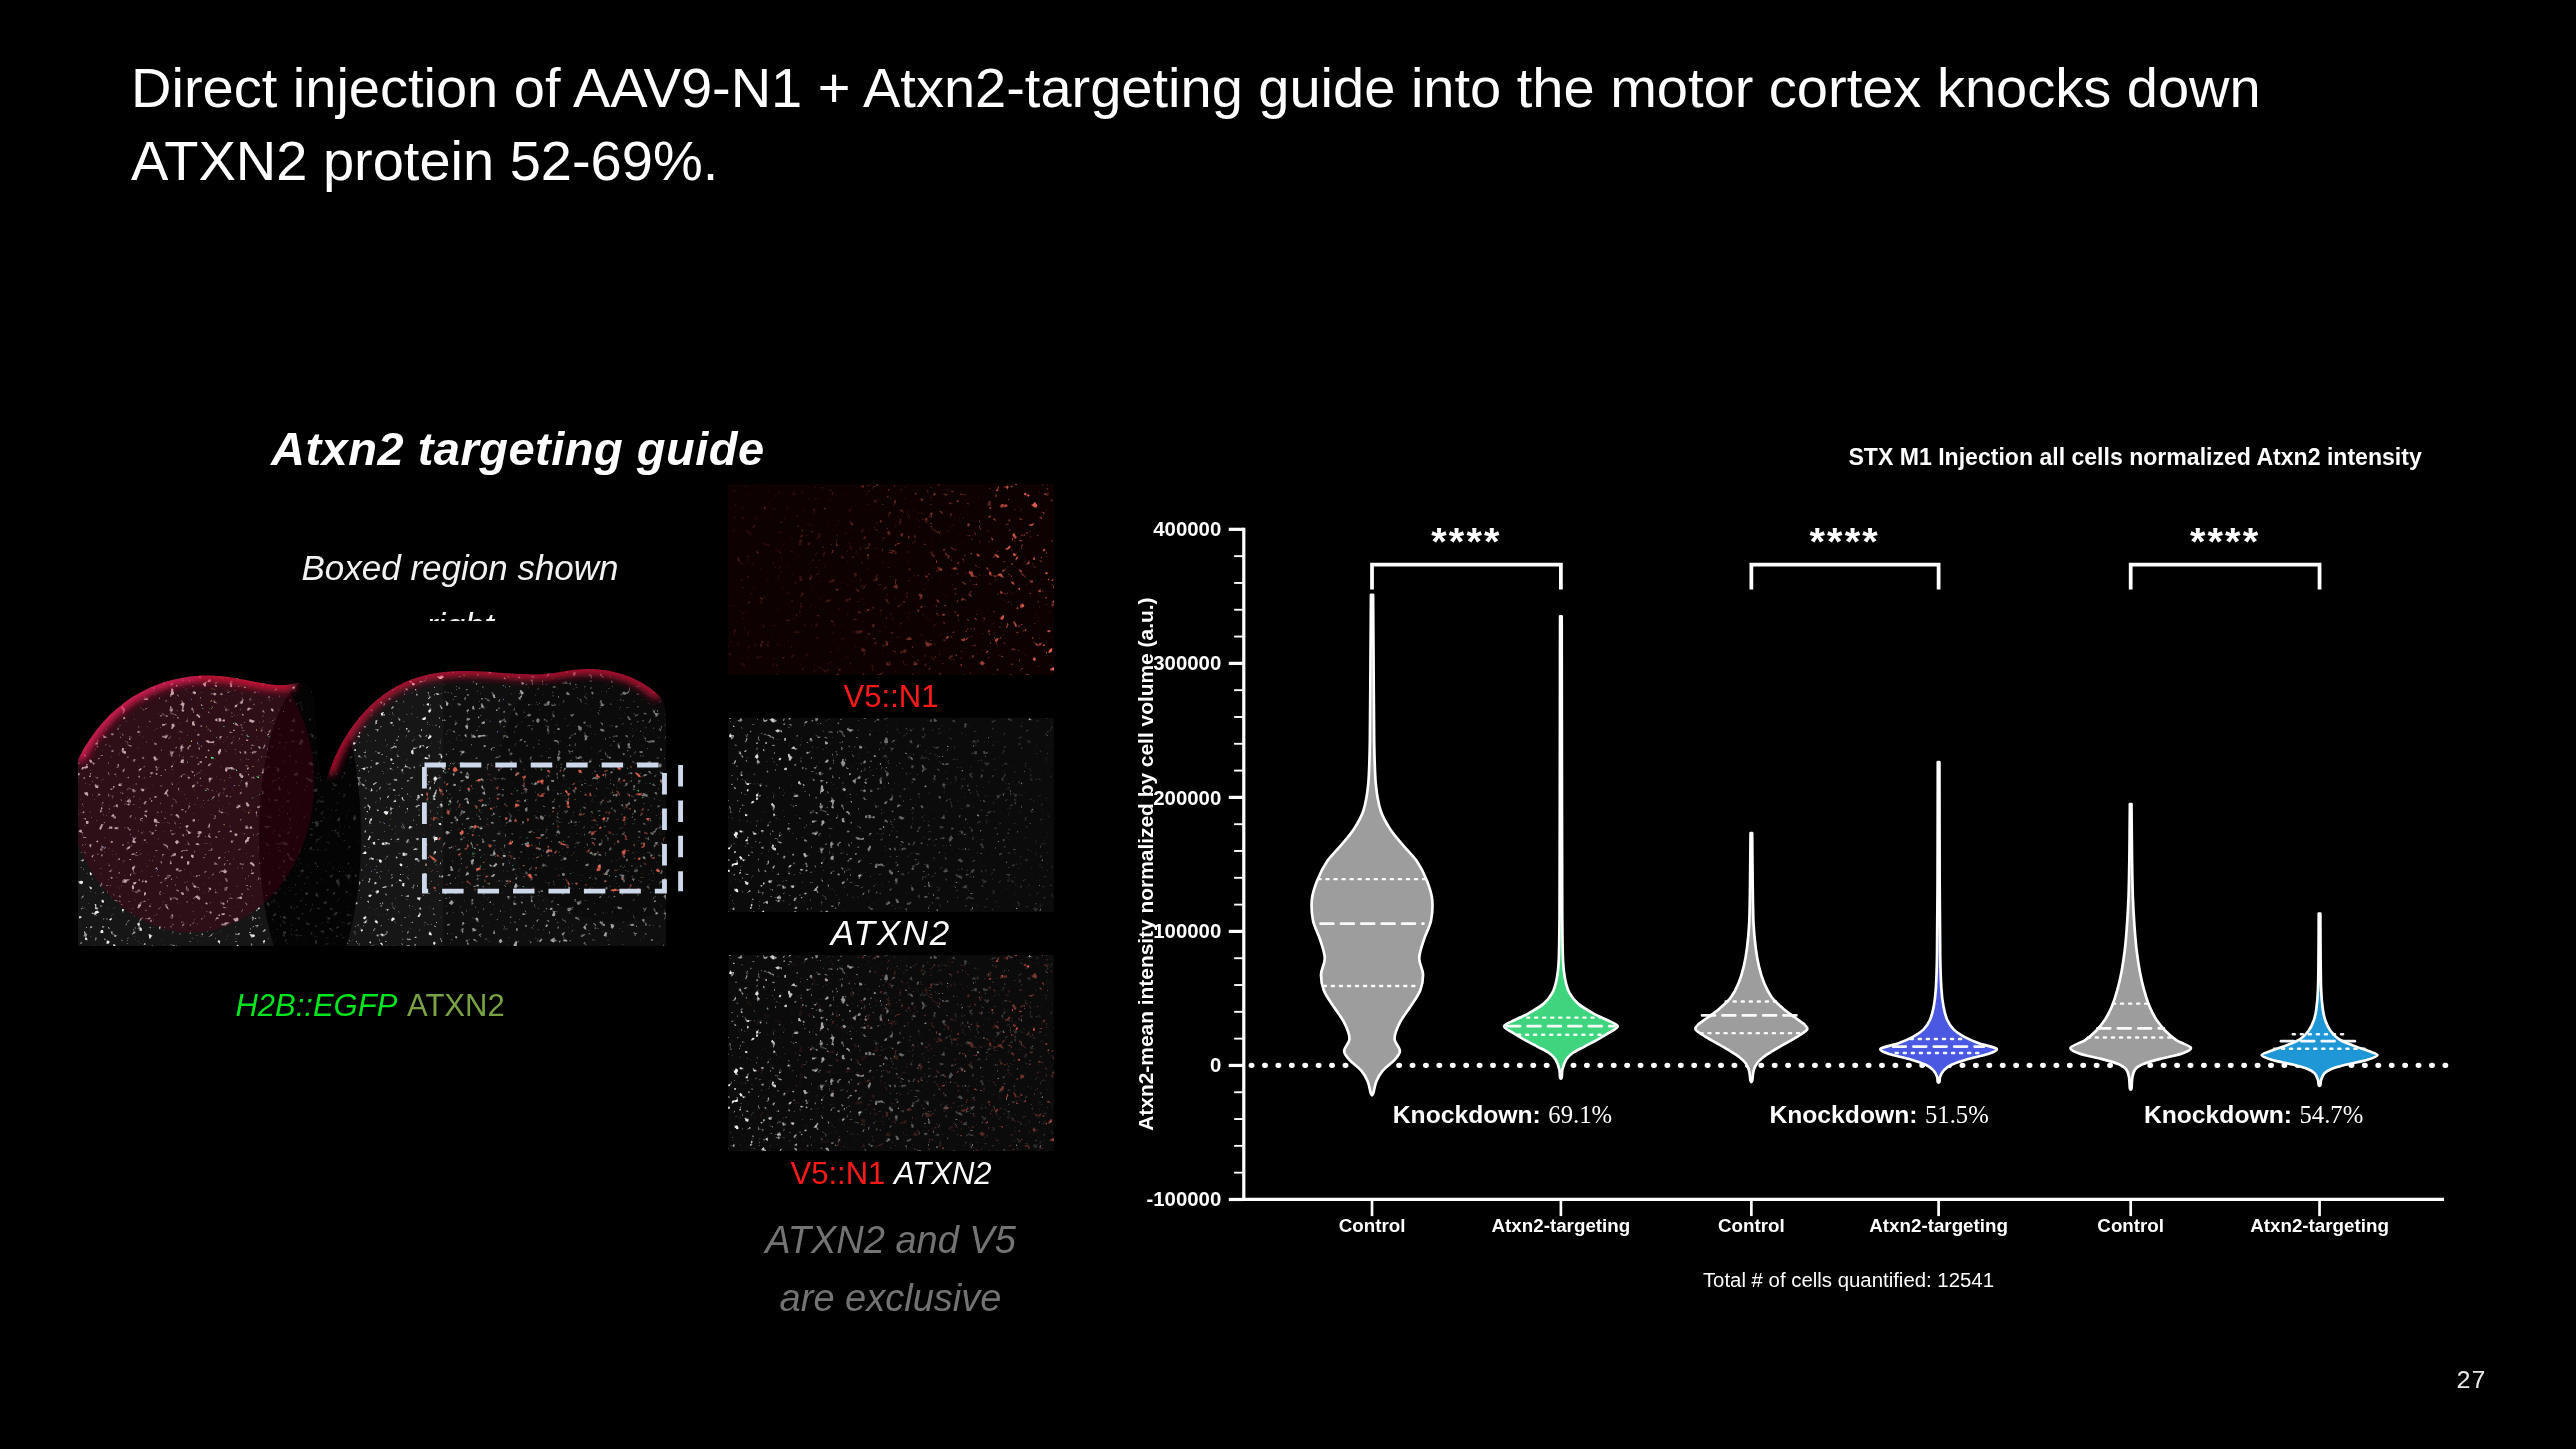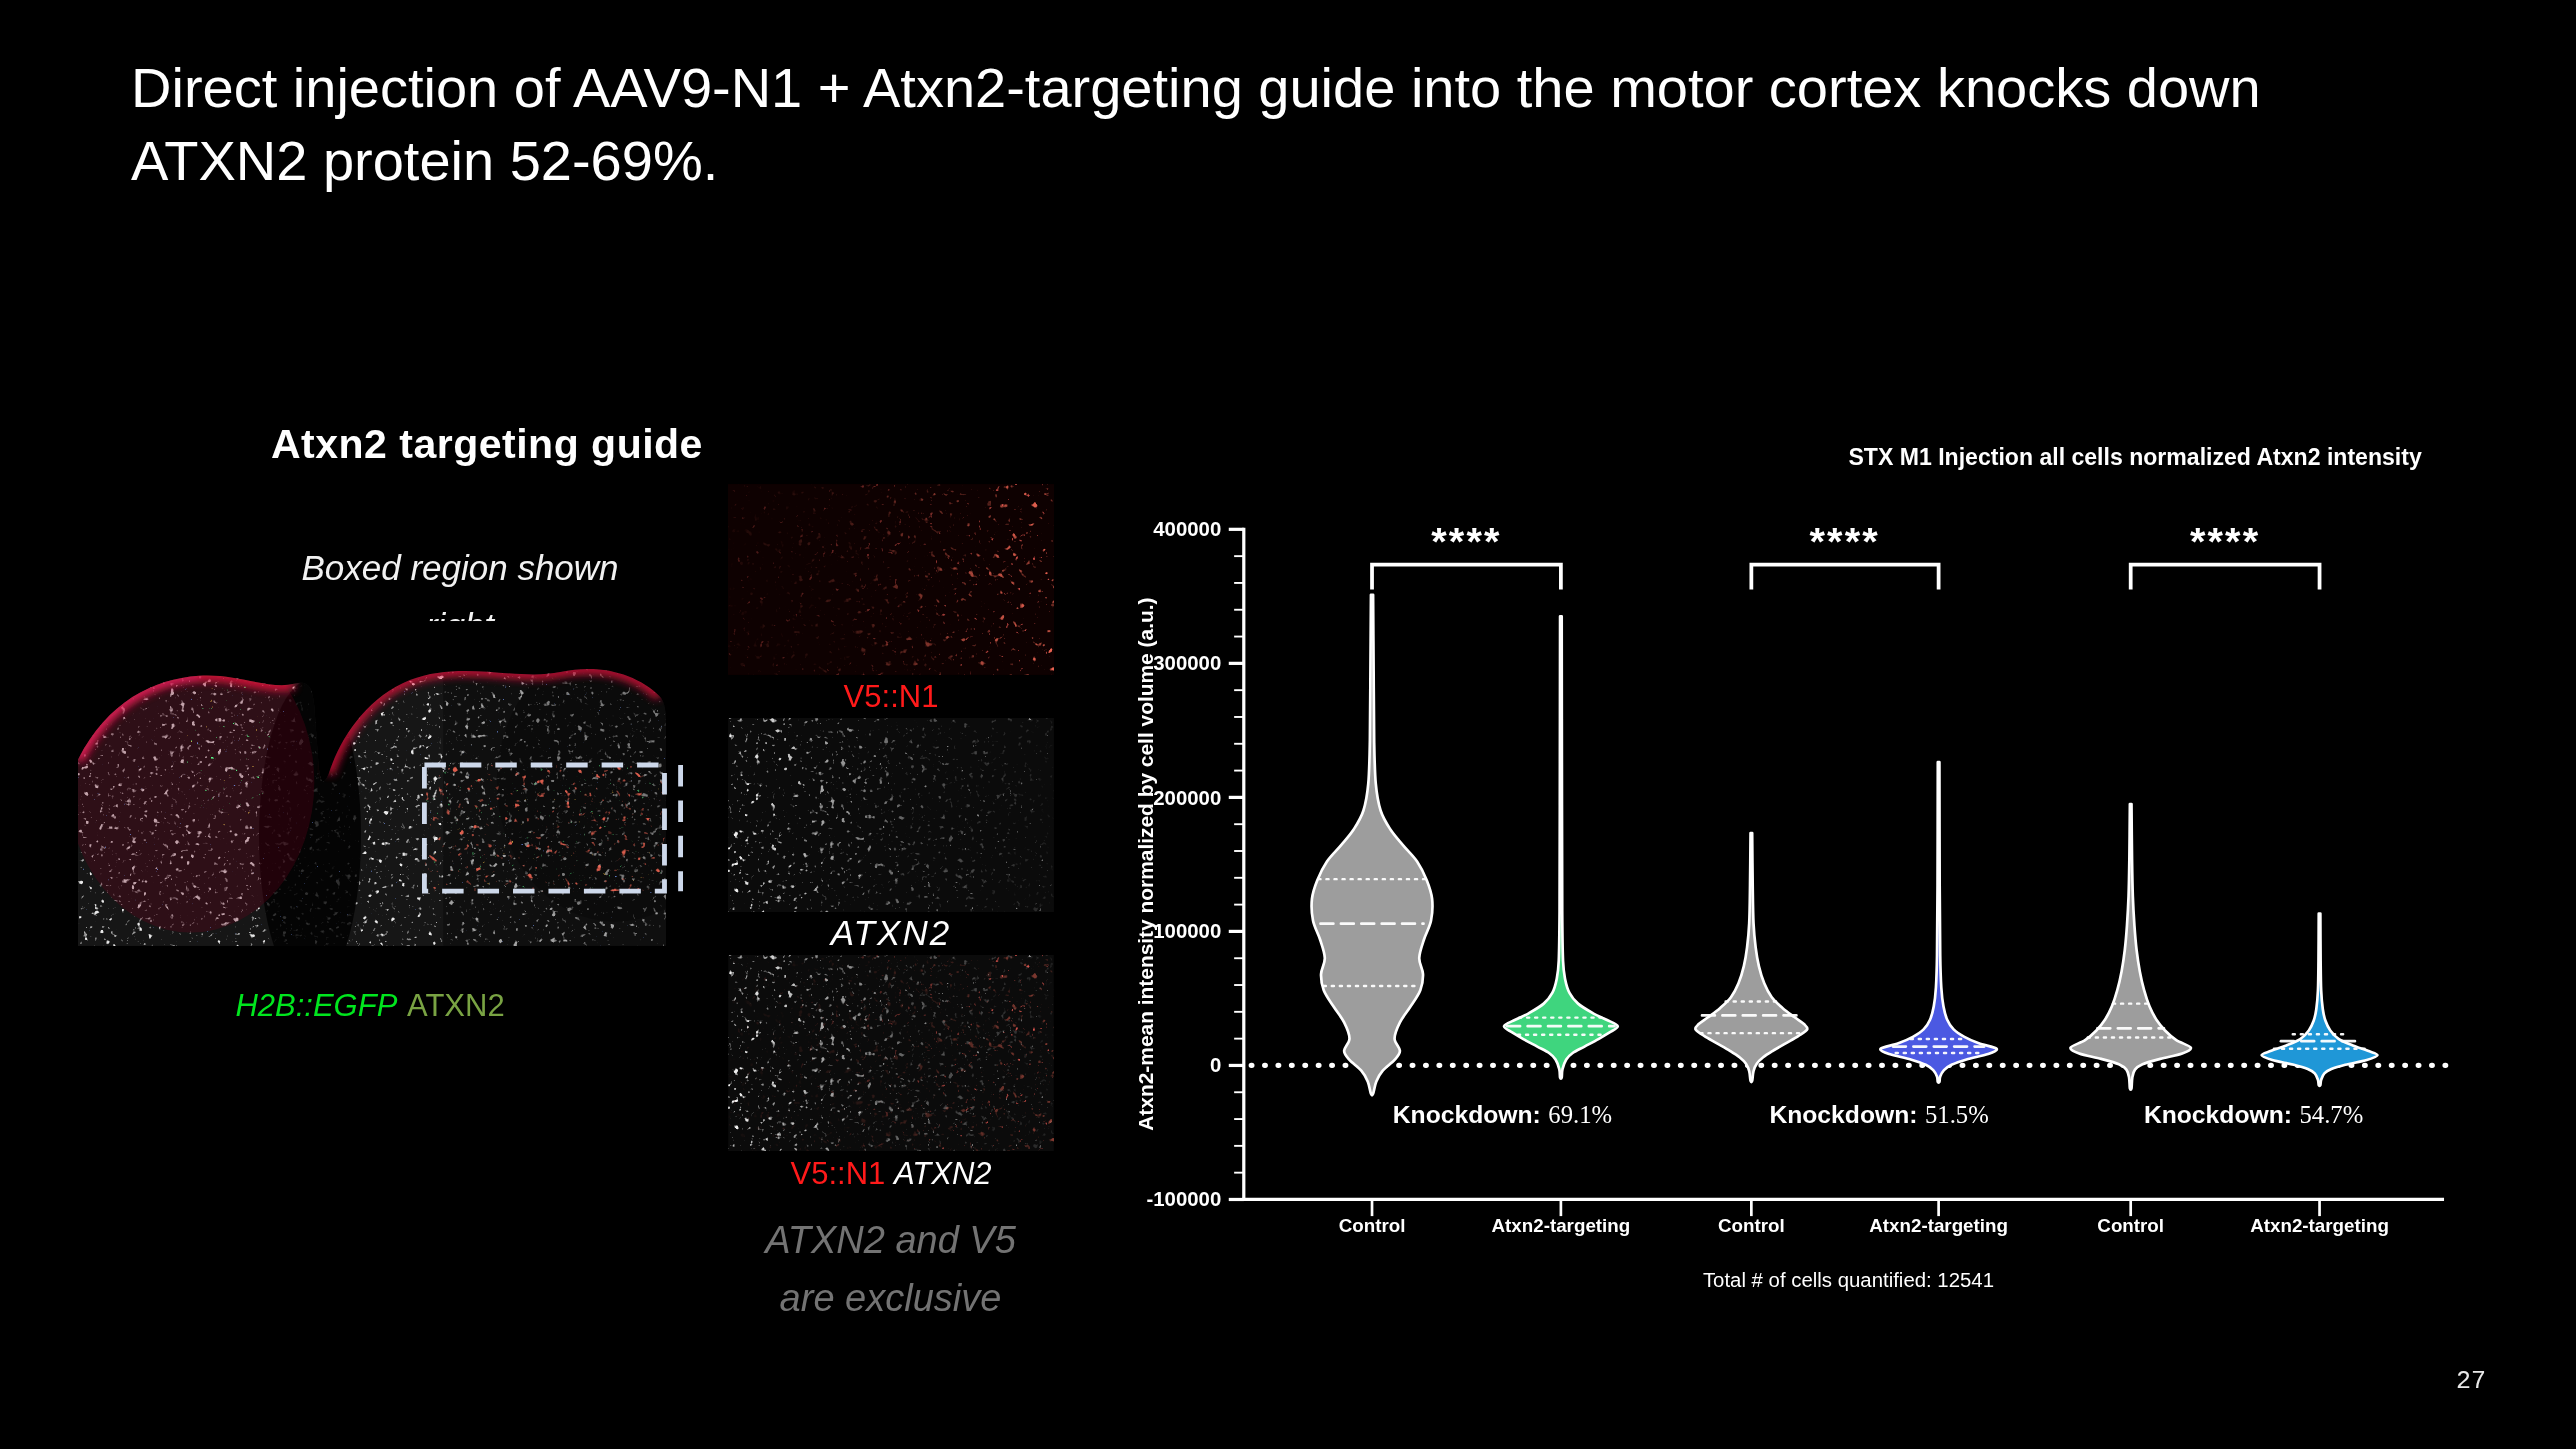--- a/index.html
+++ b/index.html
@@ -1,21 +1,21 @@
 <!DOCTYPE html>
 <html style="font-size:8.6px"><head>
 <meta charset="utf-8">
 <style>
   html,body{margin:0;padding:0;background:#000;}
   .slide{position:relative;width:2525px;height:1449px;background:#000;overflow:hidden;
          font-family:"Liberation Sans",sans-serif;color:#fff;}
   .abs{position:absolute;}
   .slide-title{left:131px;top:52px;width:2265px;font-size:56px;line-height:1.30;
                font-weight:400;color:#fff;}
-  .section-heading{left:271px;top:421px;font-size:41px;font-weight:700;letter-spacing:0.5px;}
+  .section-heading{left:271px;top:421px;font-size:47px;font-weight:700;letter-spacing:0.5px;font-style:italic;}
   .boxed-caption{left:275px;top:539px;width:370px;text-align:center;font-style:italic;
                  font-size:35px;line-height:58px;color:#f2f2f2;}
   .legend{left:64px;top:976px;width:612px;text-align:center;font-size:31px;line-height:60px;}
   .c-hoechst{color:#2a35ff;margin-right:9.7px;}
   .c-red{color:#ff1a1a;}
   .c-egfp{color:#00e61e;margin-right:9.7px;font-style:italic;}
   .c-atxn2{color:#79a343;}
   .panel-label{left:728px;width:326px;text-align:center;font-size:31px;}
   .panel-label .it{font-style:italic;color:#fff;}
   .atxn2-label{left:728px;top:913px;width:326px;text-align:center;font-size:35px;

